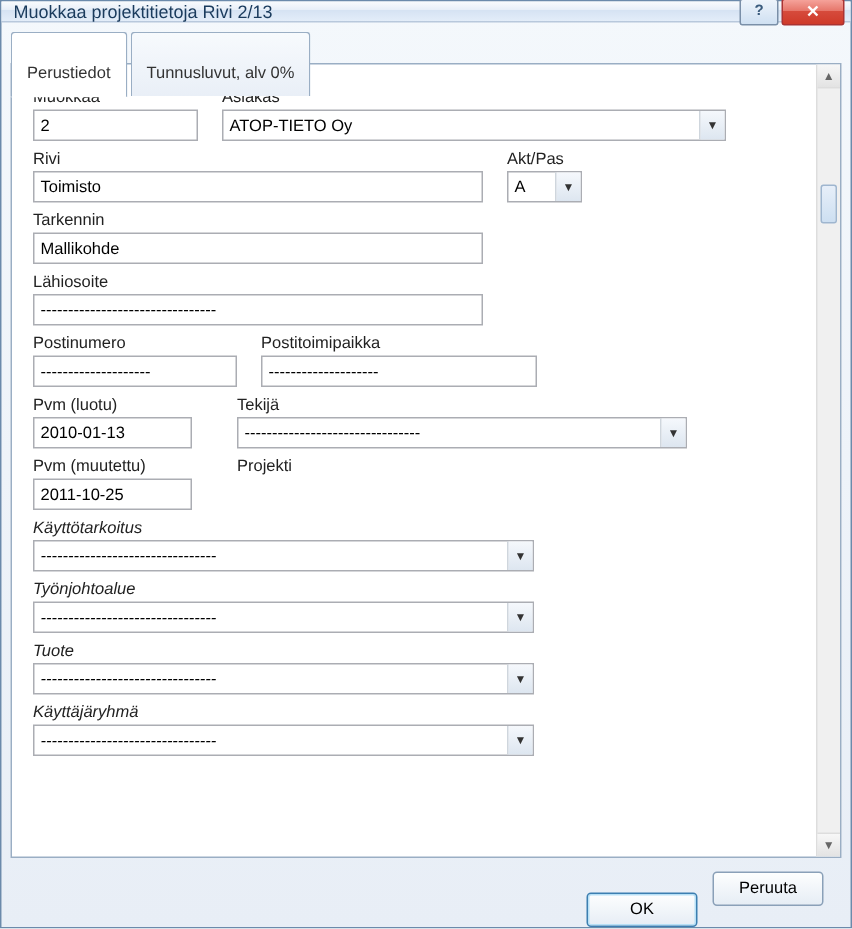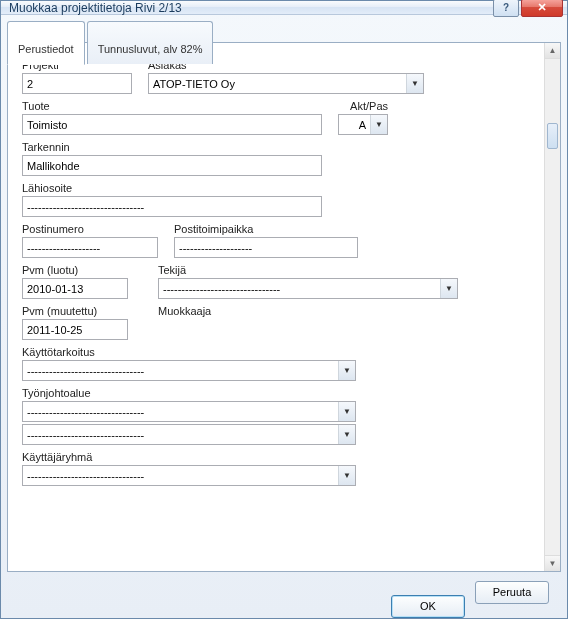--- a/index.html
+++ b/index.html
@@ -123,22 +123,22 @@
 
   .row { display: flex; gap: 16px; margin-bottom: 2px; }
   .col { display: flex; flex-direction: column; }
   .w-proj { width: 110px; }
   .w-nimi { width: 300px; }
   .w-tark { width: 300px; justify-content: space-between; }
   .w-lahi { width: 300px; }
   .w-postn { width: 136px; justify-content: center; }
   .w-postp { width: 184px; }
   .w-pvm { width: 106px; }
-  .w-full { width: 334px; }
-  .w-aktpas { width: 50px; text-align: right; }
+  .w-full { width: 334px; font-style: italic; }
+  .w-aktpas { width: 50px; }
 
   label.fld {
     color: #222;
     margin-bottom: 2px;
     margin-top: 4px;
     font-size: 11px;
   }
   input.txt {
     height: 21px;
     border: 1px solid #abadb3;
@@ -203,44 +203,44 @@
       <div class="tb-btn tb-close">
         <span>✕</span>
       </div>
     </div>
   </div>
 
   <div class="client">
 
     <div class="tab-strip">
       <div class="tab active">Perustiedot</div>
-      <div class="tab">Tunnusluvut, alv 82%</div>
+      <div class="tab">Tunnusluvut, alv 0%</div>
     </div>
 
     <div class="tab-panel">
 
       <div class="form-scroll">
 
         <div class="row">
           <div class="col w-proj">
-            <label class="fld">Projekti</label>
+            <label class="fld">Muokkaa</label>
             <input class="txt" value="2" style="">
           </div>
           <div class="col" style="flex:1">
             <label class="fld">Asiakas</label>
-            <div class="combo" style="width:276px">
+            <div class="combo" style="width:336px">
               <div class="combo-text">ATOP-TIETO Oy</div>
               <div class="combo-btn">▼</div>
             </div>
           </div>
         </div>
 
         <div class="row">
           <div class="col w-nimi">
-            <label class="fld">Tuote</label>
+            <label class="fld">Rivi</label>
             <input class="txt" value="Toimisto" style="">
           </div>
           <div class="col w-aktpas">
             <label class="fld">Akt/Pas</label>
             <div class="combo short">
               <div class="combo-text">A</div>
               <div class="combo-btn">▼</div>
             </div>
           </div>
         </div>
@@ -283,21 +283,21 @@
             </div>
           </div>
         </div>
 
         <div class="row">
           <div class="col w-pvm">
             <label class="fld">Pvm (muutettu)</label>
             <input class="txt" value="2011-10-25" style="">
           </div>
           <div class="col" style="margin-left:14px">
-            <label class="fld">Muokkaaja</label>
+            <label class="fld">Projekti</label>
           </div>
         </div>
 
         <div class="row">
           <div class="col w-full">
             <label class="fld">Käyttötarkoitus</label>
             <div class="combo">
               <div class="combo-text">--------------------------------</div>
               <div class="combo-btn">▼</div>
             </div>
@@ -309,20 +309,21 @@
             <label class="fld">Työnjohtoalue</label>
             <div class="combo">
               <div class="combo-text">--------------------------------</div>
               <div class="combo-btn">▼</div>
             </div>
           </div>
         </div>
 
         <div class="row">
           <div class="col w-full">
+            <label class="fld">Tuote</label>
             <div class="combo">
               <div class="combo-text">--------------------------------</div>
               <div class="combo-btn">▼</div>
             </div>
           </div>
         </div>
 
         <div class="row">
           <div class="col w-full">
             <label class="fld">Käyttäjäryhmä</label>

